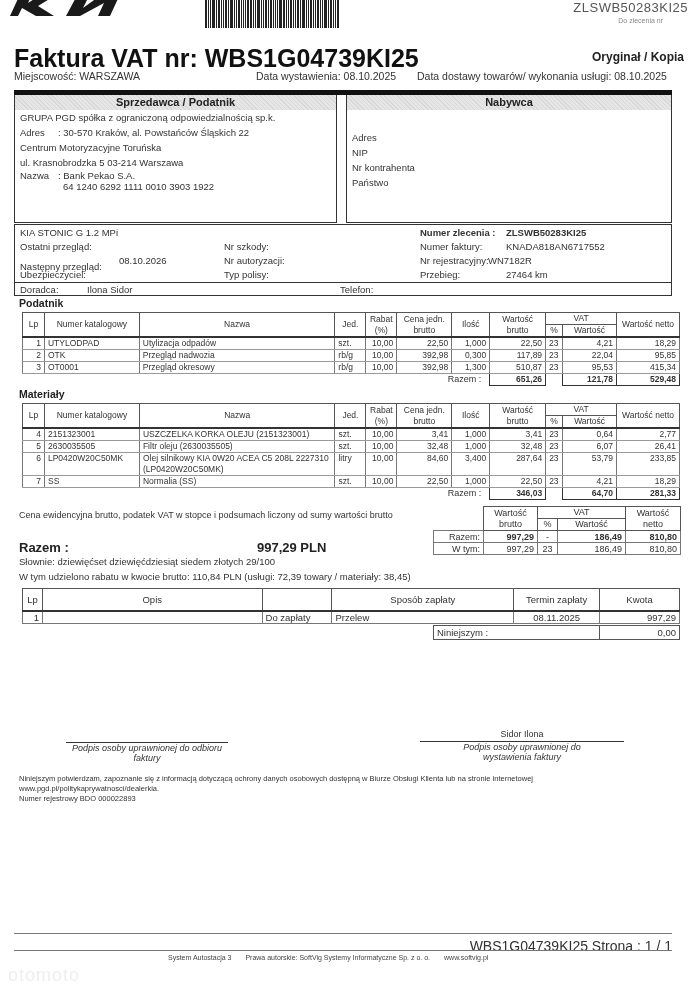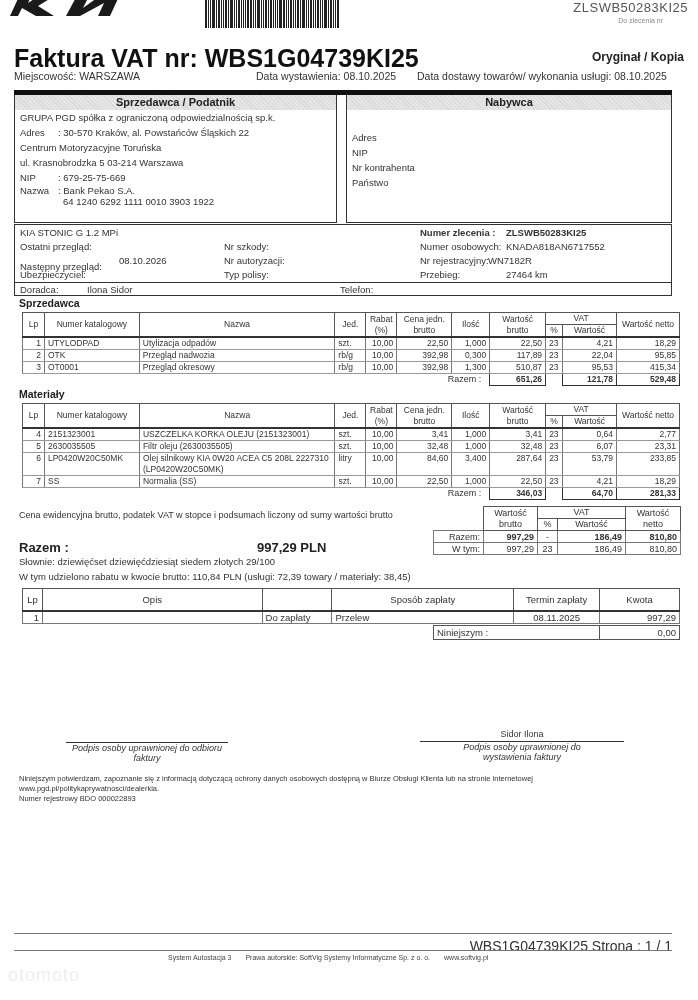--- a/index.html
+++ b/index.html
@@ -127,21 +127,20 @@
 <div class="abs meta" style="left:417px">Data dostawy towarów/ wykonania usługi: 08.10.2025</div>
 
 <div class="abs hdrbar"></div>
 
 <div class="abs seller">
   <div class="shade">Sprzedawca / Podatnik</div>
   <div class="line">GRUPA PGD spółka z ograniczoną odpowiedzialnością sp.k.</div>
   <div class="line"><span class="lbl">Adres</span><span>: 30-570 Kraków, al. Powstańców Śląskich 22</span></div>
   <div class="line">Centrum Motoryzacyjne Toruńska</div>
   <div class="line">ul. Krasnobrodzka 5 03-214 Warszawa</div>
-  <div class="line"><span class="lbl">NIP</span><span>: 679-25-75-669</span></div>
   <div class="line" style="height:11px;line-height:11px"><span class="lbl">Nazwa</span><span>: Bank Pekao S.A.</span></div>
   <div class="line" style="padding-left:48px;height:11px;line-height:11px">64 1240 6292 1111 0010 3903 1922</div>
 </div>
 
 <div class="abs buyer">
   <div class="shade">Nabywca</div>
   <div style="height:20px"></div>
   <div class="line">Adres</div>
   <div class="line">NIP</div>
   <div class="line">Nr kontrahenta</div>
@@ -152,33 +151,33 @@
   <div class="r" style="left:5px;top:2px">KIA STONIC G 1.2 MPi</div>
   <div class="r" style="left:5px;top:16px">Ostatni przegląd:</div>
   <div class="r" style="left:5px;top:36px">Następny przegląd:</div>
   <div class="r" style="left:104px;top:30px">08.10.2026</div>
   <div class="r" style="left:5px;top:44px">Ubezpieczyciel:</div>
   <div class="r" style="left:209px;top:16px">Nr szkody:</div>
   <div class="r" style="left:209px;top:30px">Nr autoryzacji:</div>
   <div class="r" style="left:209px;top:44px">Typ polisy:</div>
   <div class="r" style="left:405px;top:2px;font-weight:bold">Numer zlecenia  :</div>
   <div class="r" style="left:491px;top:2px;font-weight:bold">ZLSWB50283KI25</div>
-  <div class="r" style="left:405px;top:16px">Numer osobowych:</div>
+  <div class="r" style="left:405px;top:16px">Numer faktury:</div>
   <div class="r" style="left:491px;top:16px">KNADA818AN6717552</div>
   <div class="r" style="left:405px;top:30px">Nr rejestracyjny:</div>
   <div class="r" style="left:473px;top:30px">WN7182R</div>
   <div class="r" style="left:405px;top:44px">Przebieg:</div>
   <div class="r" style="left:491px;top:44px">27464 km</div>
   <div class="r" style="left:0;top:57px;width:656px;border-top:1px solid #333"></div>
   <div class="r" style="left:5px;top:59px">Doradca:</div>
   <div class="r" style="left:72px;top:59px">Ilona Sidor</div>
   <div class="r" style="left:325px;top:59px">Telefon:</div>
 </div>
 
-<div class="abs section-title" style="top:297px">Sprzedawca</div>
+<div class="abs section-title" style="top:297px">Podatnik</div>
 <table class="items" style="top:312px">
   <colgroup>
       <col style="width:22px">
       <col style="width:95px">
       <col style="width:196px">
       <col style="width:31px">
       <col style="width:31px">
       <col style="width:55px">
       <col style="width:38px">
       <col style="width:56px">
@@ -307,21 +306,21 @@
         <td class="num">5</td>
         <td>2630035505</td>
         <td>Filtr oleju (2630035505)</td>
         <td>szt.</td>
         <td class="num">10,00</td>
         <td class="num">32,48</td>
         <td class="num">1,000</td>
         <td class="num">32,48</td>
         <td>23</td>
         <td class="num">6,07</td>
-        <td class="num">23,31</td>
+        <td class="num">26,41</td>
       </tr>
       <tr>
         <td class="num">6</td>
         <td>LP0420W20C50MK</td>
         <td>Olej silnikowy KIA 0W20 ACEA C5 208L 2227310 (LP0420W20C50MK)</td>
         <td>litry</td>
         <td class="num">10,00</td>
         <td class="num">84,60</td>
         <td class="num">3,400</td>
         <td class="num">287,64</td>

